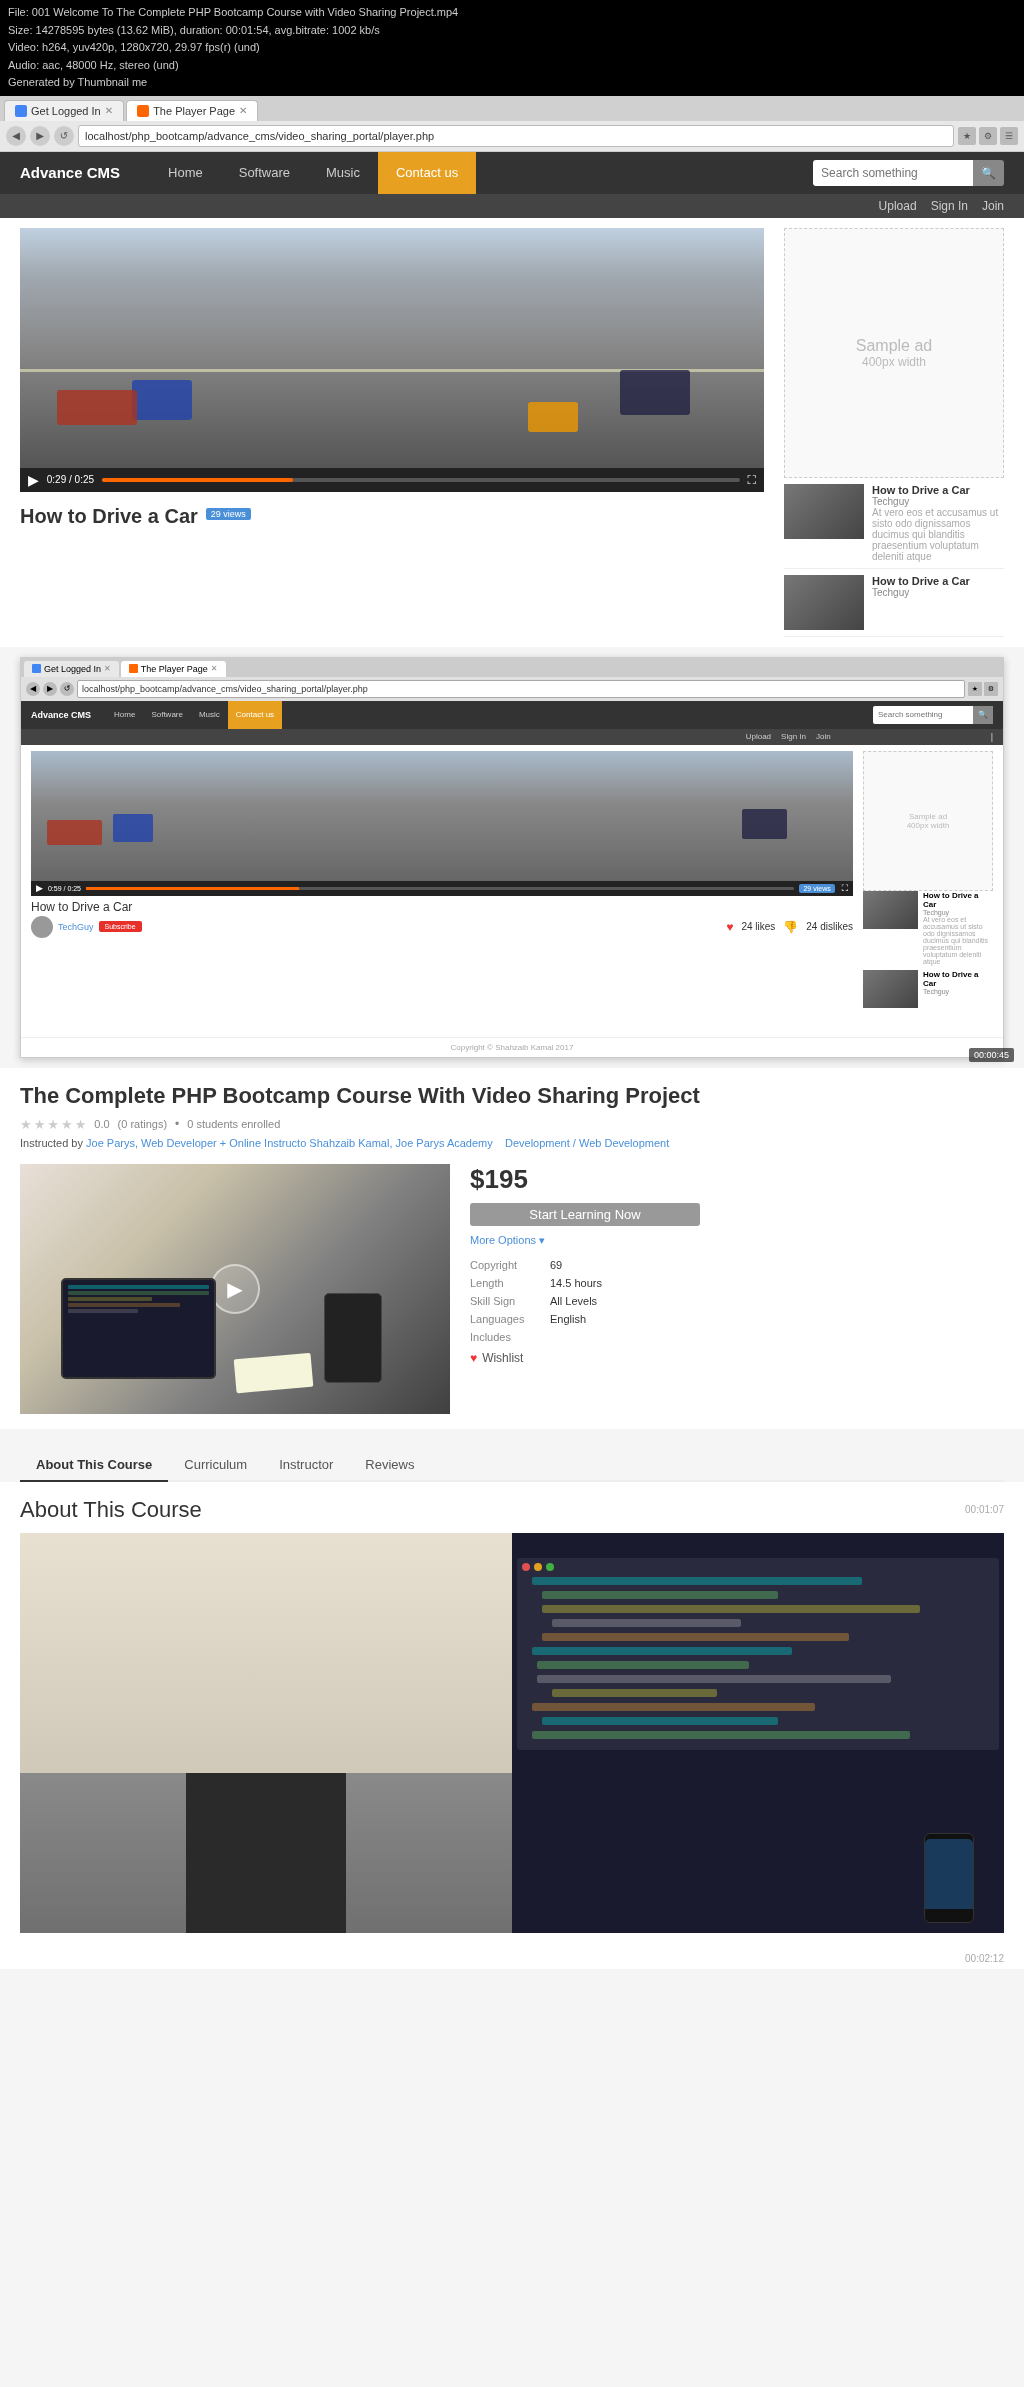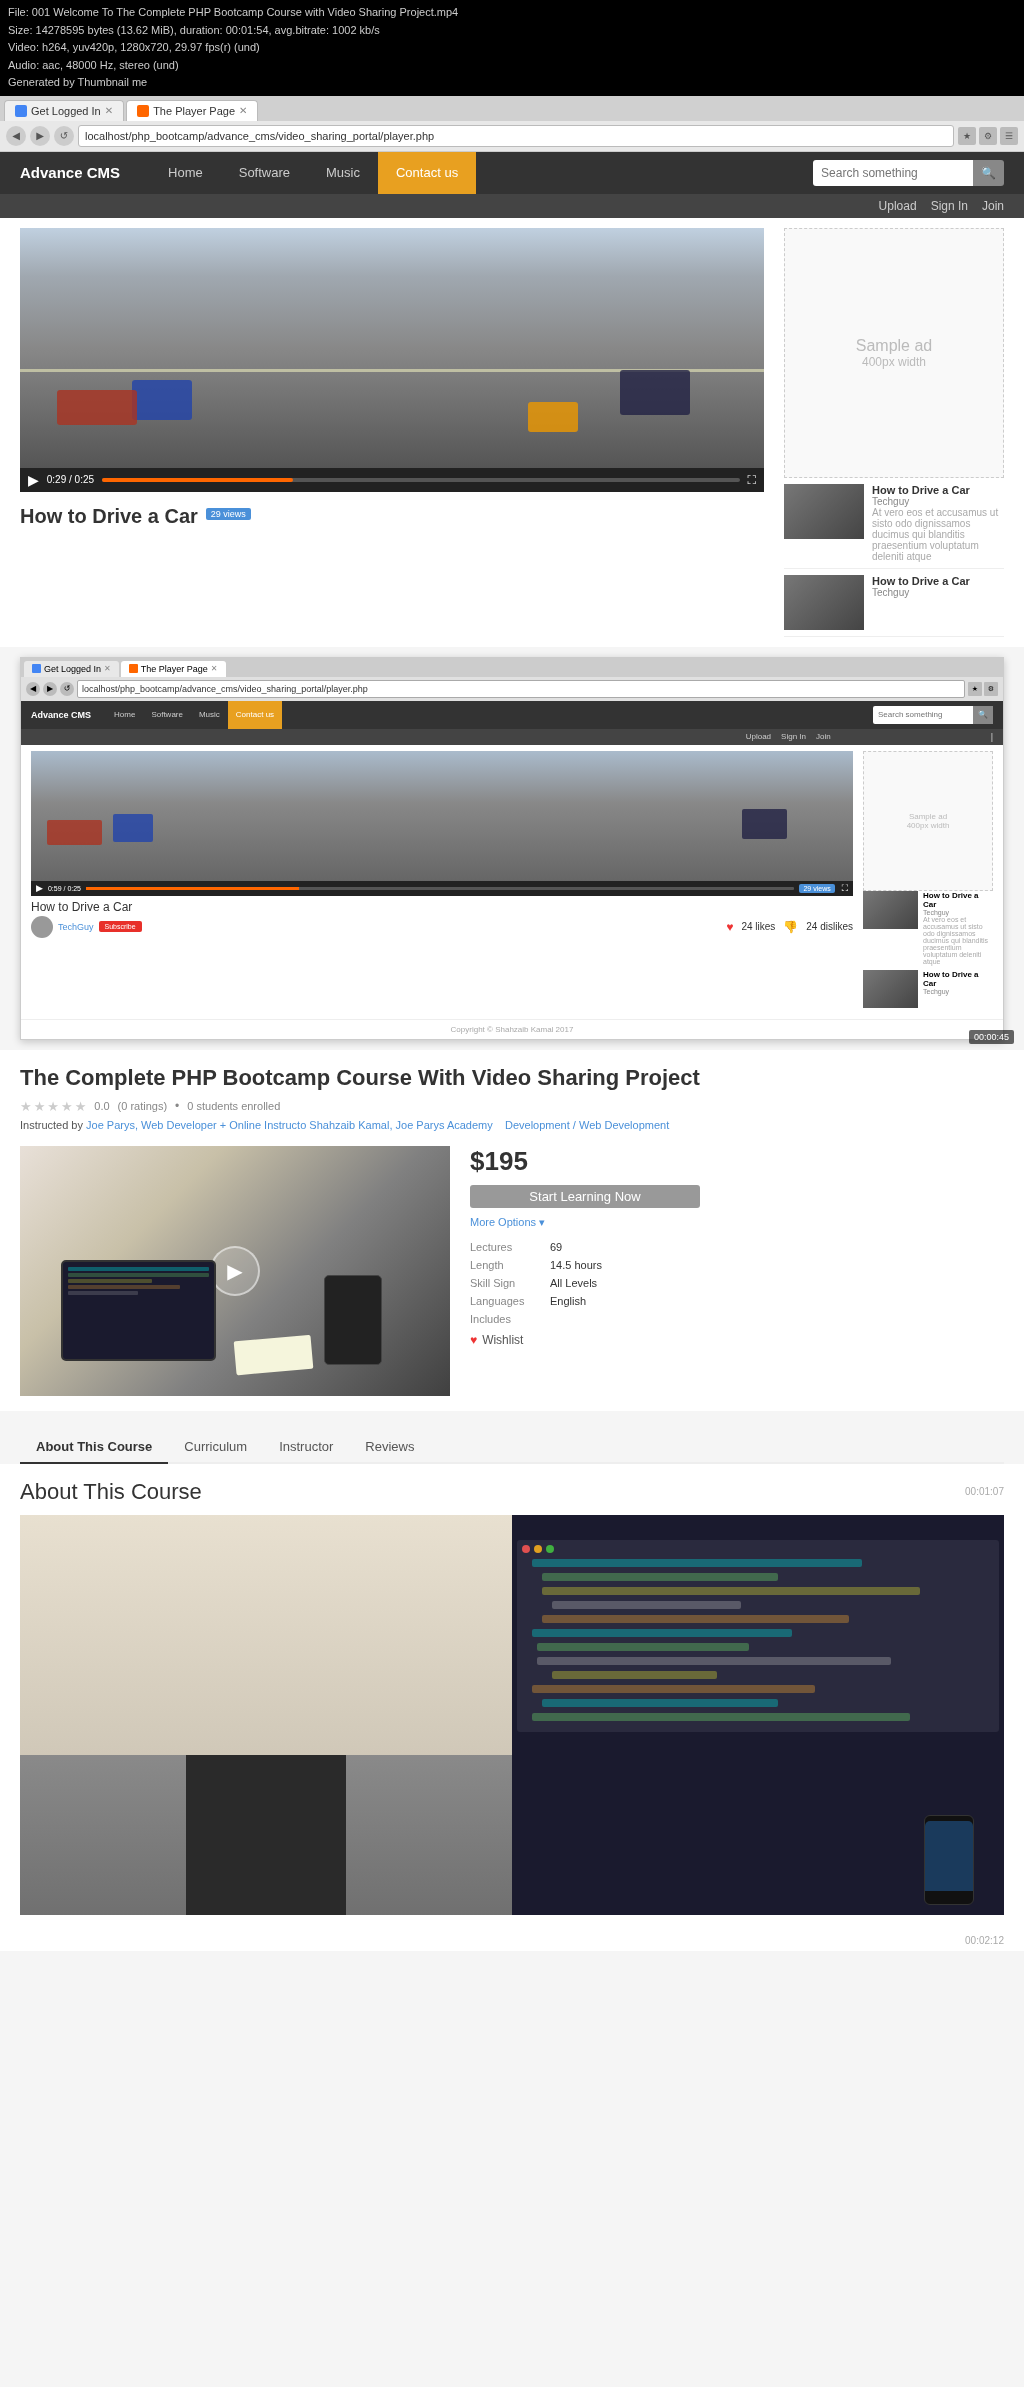--- a/index.html
+++ b/index.html
@@ -397,20 +397,21 @@
     .nested-related-title { font-size: 8px; font-weight: bold; }
     .nested-related-author { font-size: 7px; color: #888; }
     .nested-related-desc { font-size: 7px; color: #aaa; }
 
     .nested-footer {
       text-align: center;
       font-size: 8px;
       color: #aaa;
       padding: 5px;
       border-top: 1px solid #eee;
+      margin-top: 18px;
     }
 
     
     .udemy-section {
       background: #fff;
       padding: 15px 20px;
     }
 
     .course-title {
       font-size: 22px;
@@ -906,21 +907,21 @@
       </div>
     </div>
 
     <div class="course-purchase">
       <div class="course-price">$195</div>
       <button class="start-btn">Start Learning Now</button>
       <div class="more-options">More Options ▾</div>
 
       <div class="course-meta-table">
         <div class="course-meta-row">
-          <span class="meta-label">Lectures</span>
+          <span class="meta-label">Copyright</span>
           <span class="meta-value">69</span>
         </div>
         <div class="course-meta-row">
           <span class="meta-label">Length</span>
           <span class="meta-value">14.5 hours</span>
         </div>
         <div class="course-meta-row">
           <span class="meta-label">Skill Sign</span>
           <span class="meta-value">All Levels</span>
         </div>

